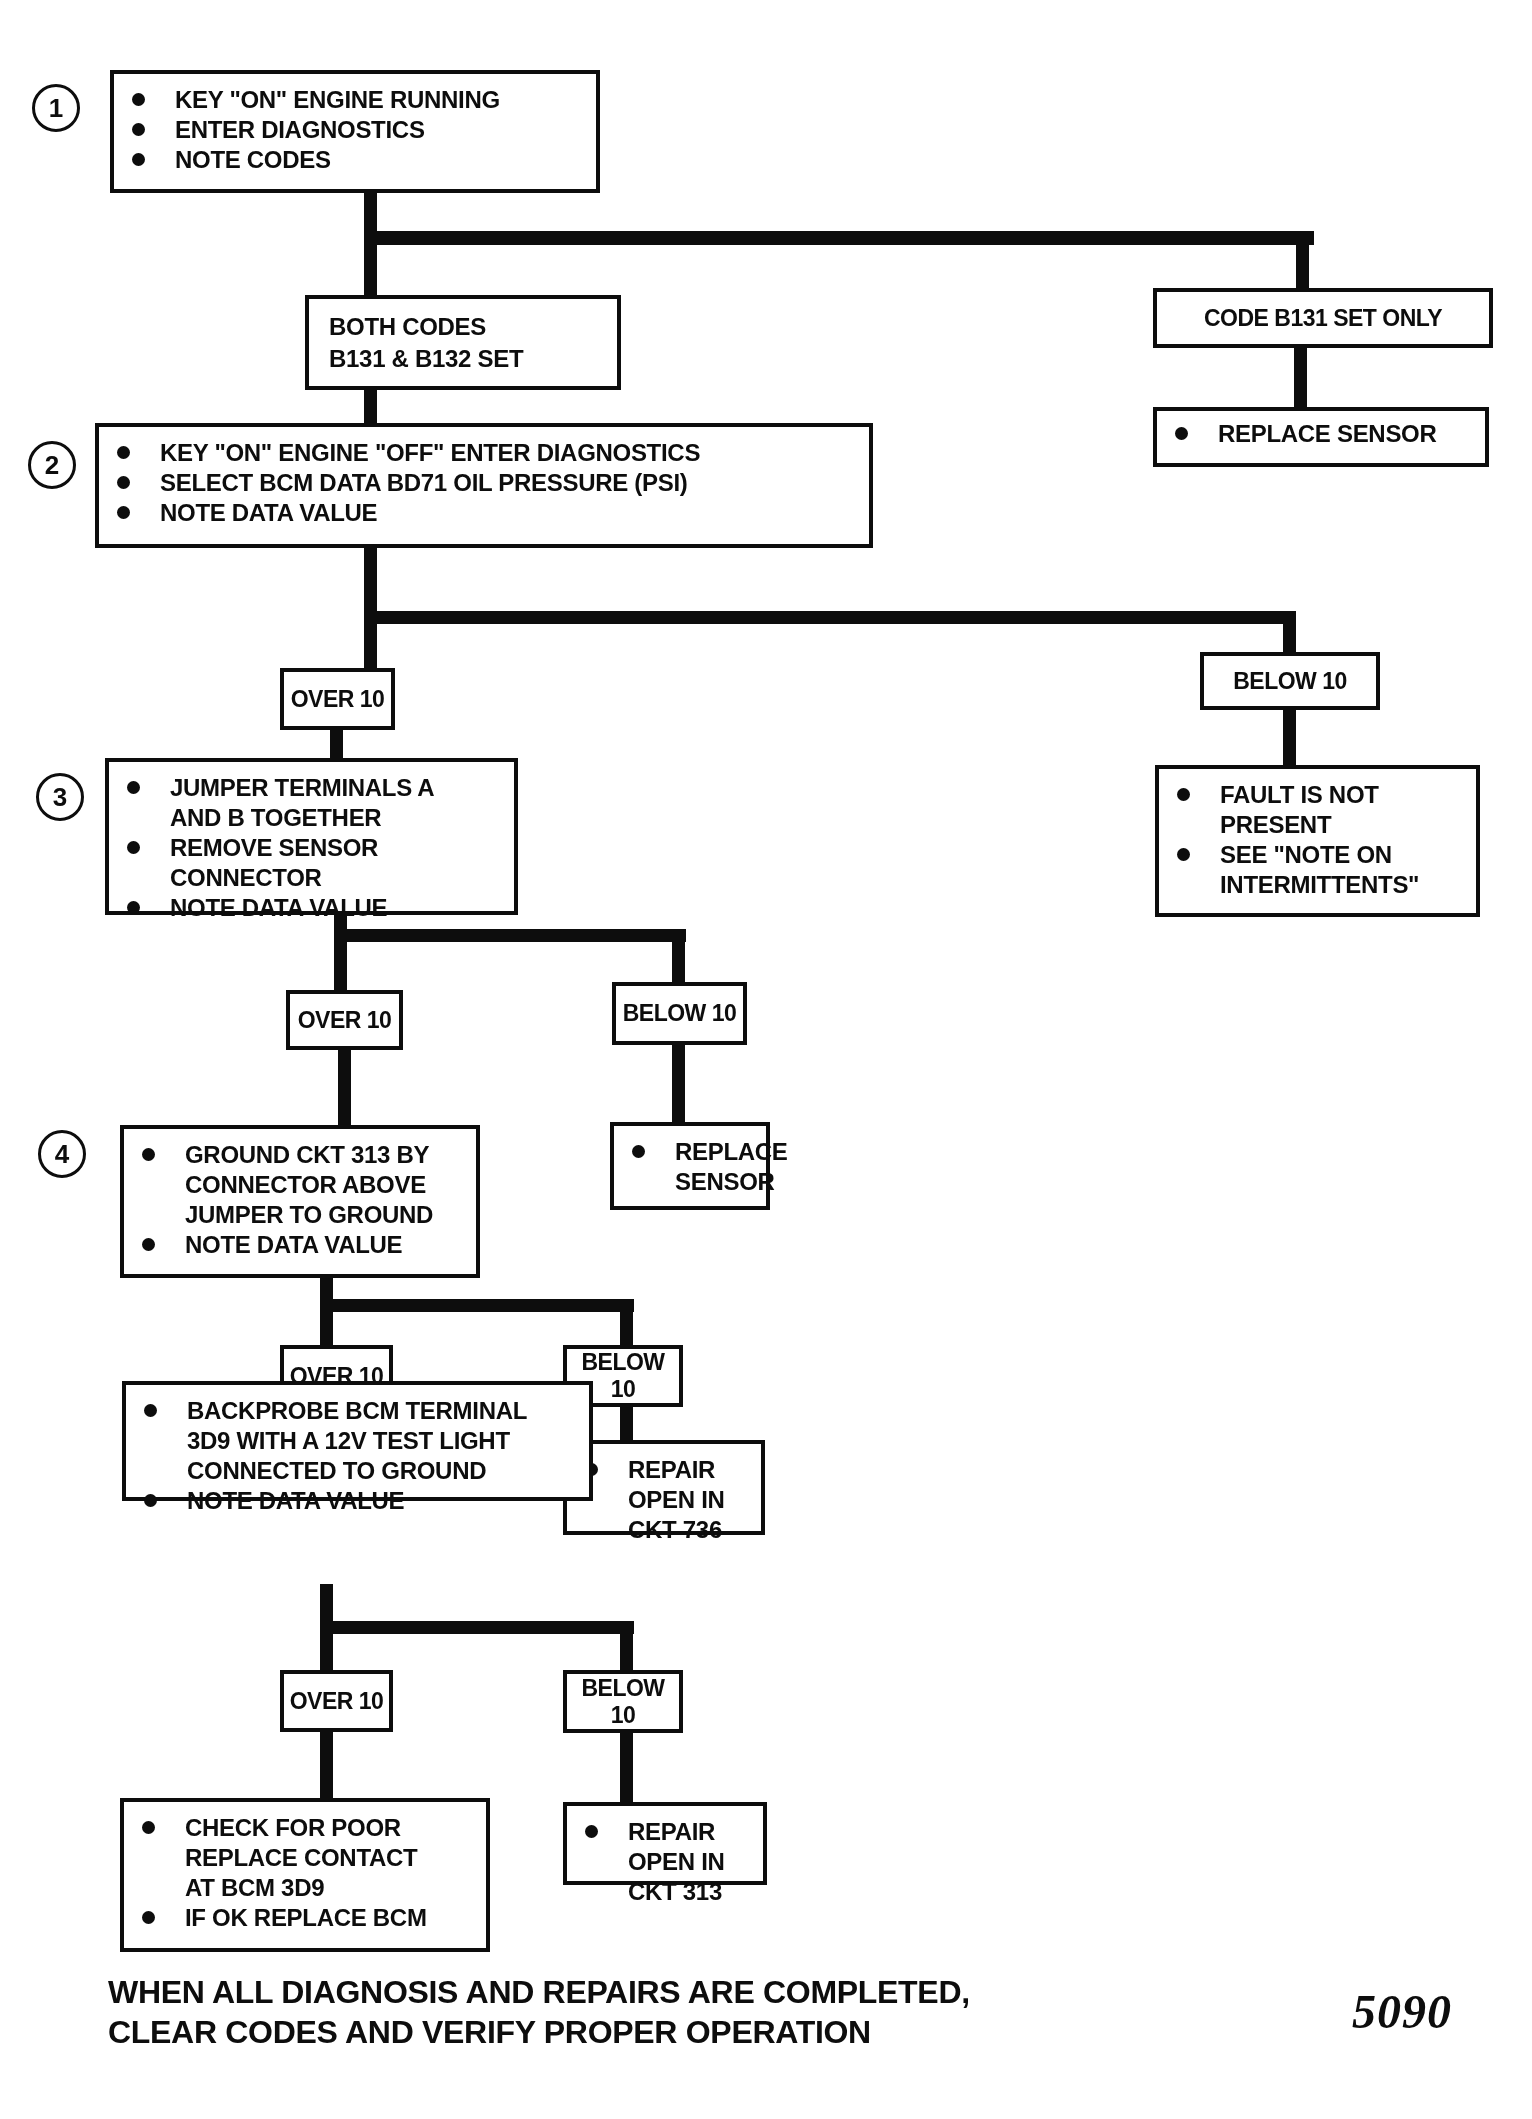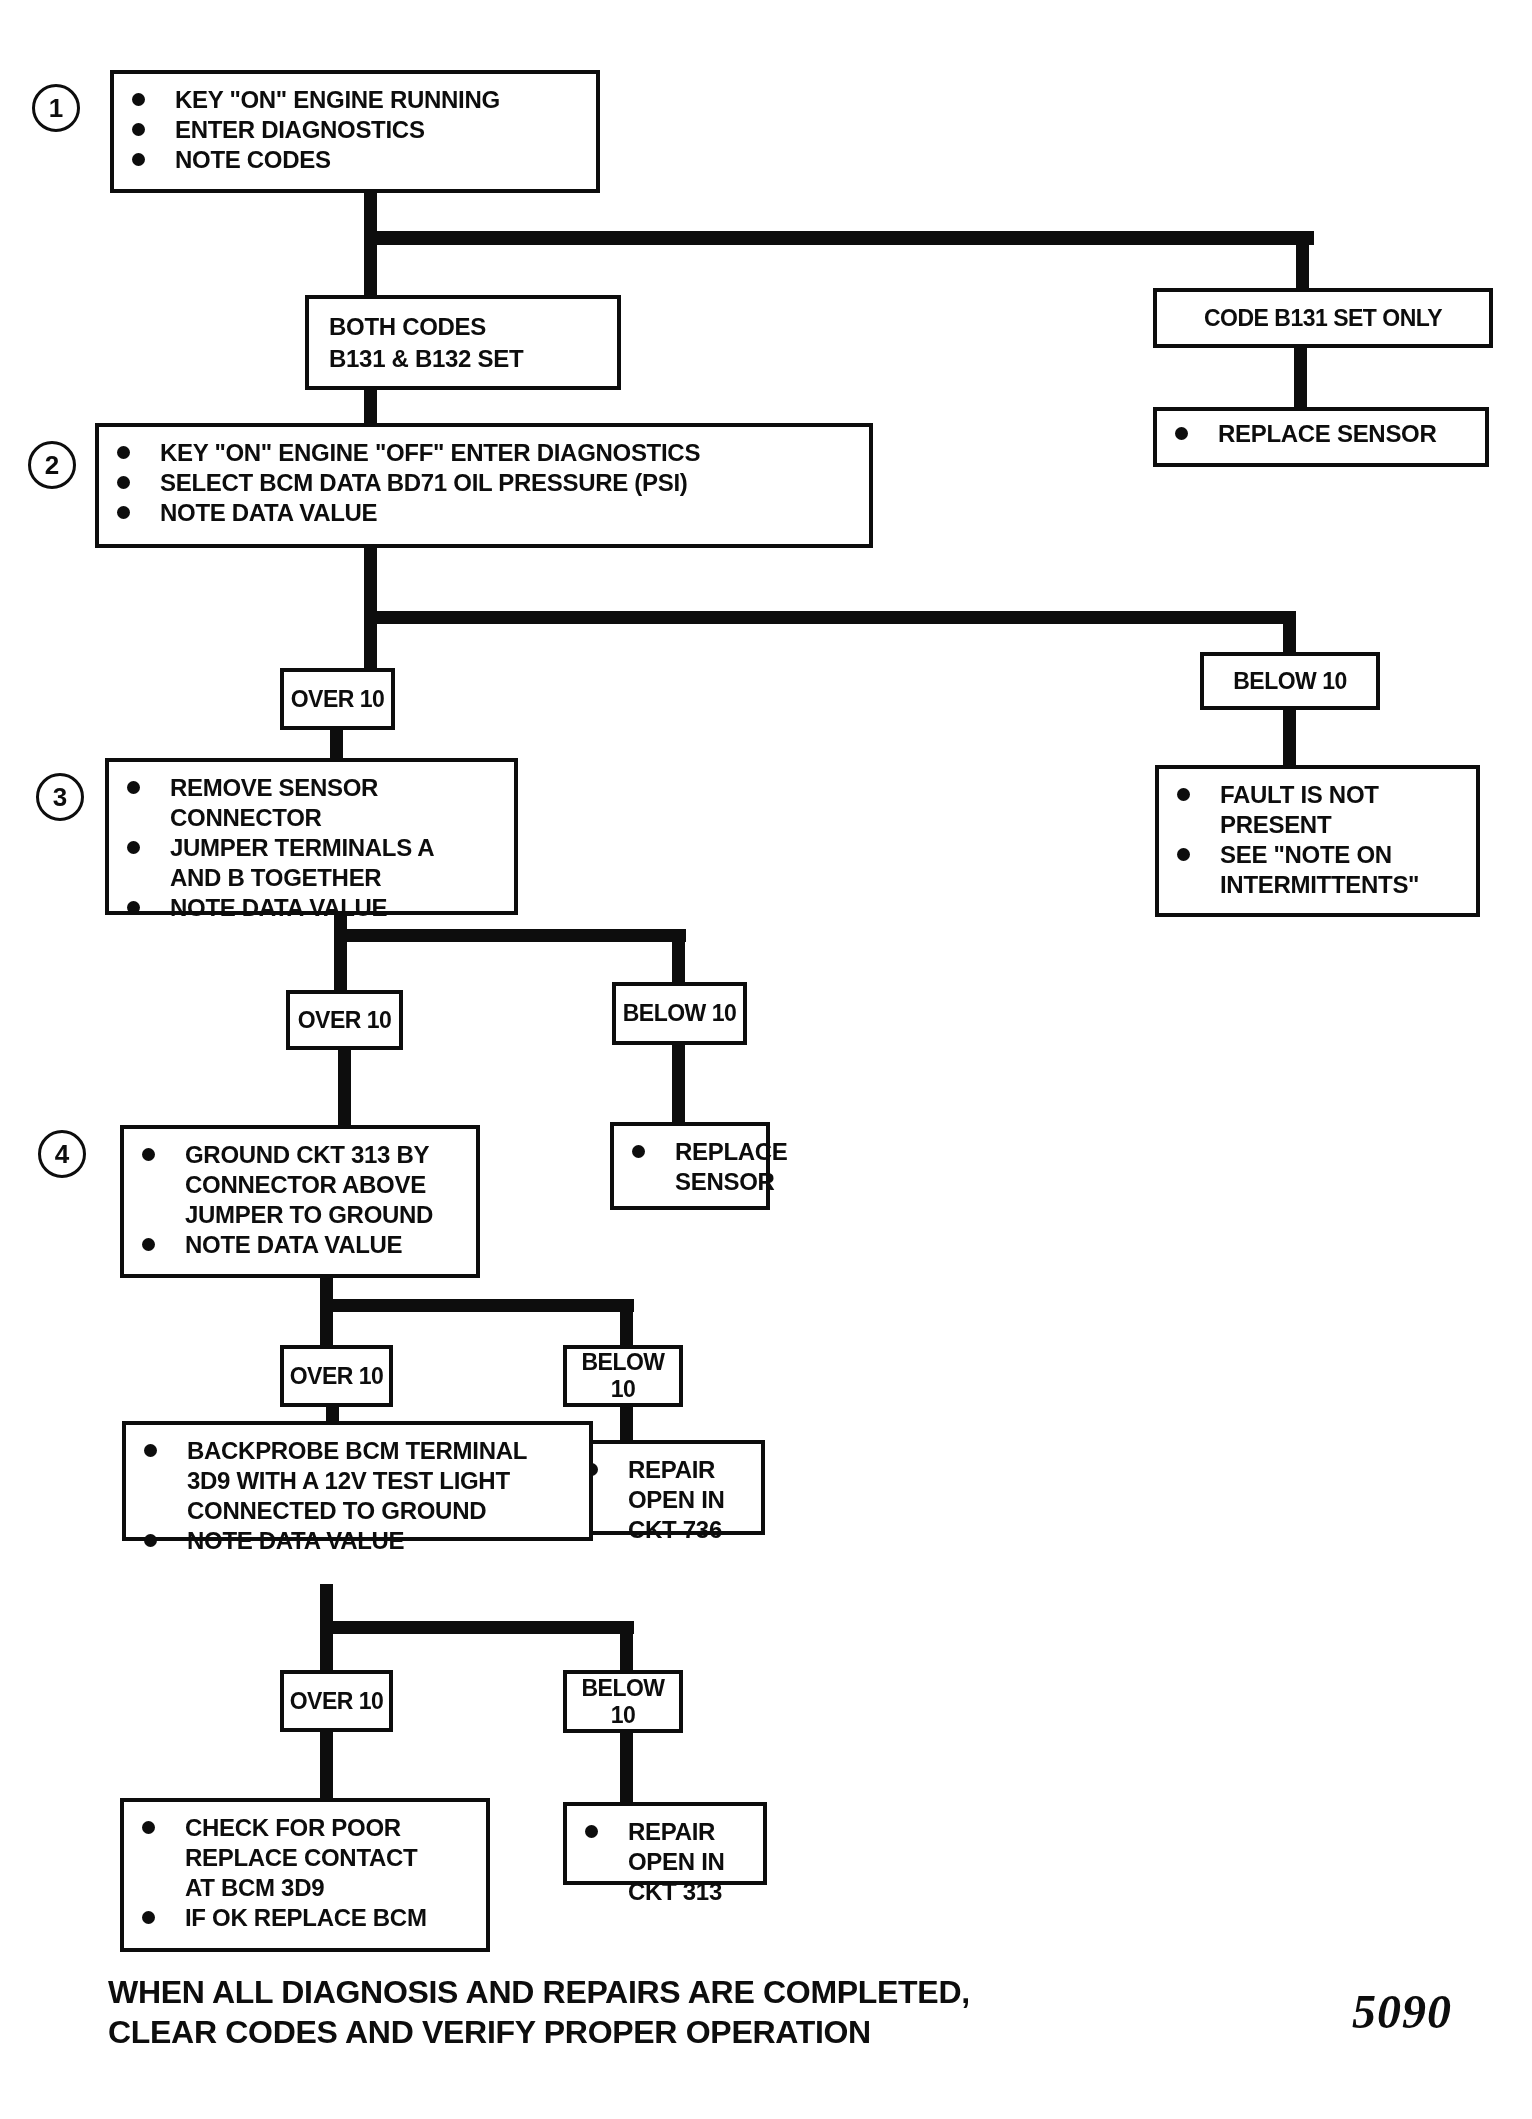--- a/index.html
+++ b/index.html
@@ -131,26 +131,26 @@
     <div class="brow">
         <span class="dot"></span>
         <span class="txt">SEE "NOTE ON
 INTERMITTENTS"</span>
       </div>
   </div>
 
   <div class="box bullets" style="left:105px;top:758px;width:413px;height:157px">
     <div class="brow">
         <span class="dot"></span>
-        <span class="txt">REMOVE SENSOR CONNECTOR</span>
-      </div>
-    <div class="brow">
-        <span class="dot"></span>
         <span class="txt">JUMPER TERMINALS A
 AND B TOGETHER</span>
+      </div>
+    <div class="brow">
+        <span class="dot"></span>
+        <span class="txt">REMOVE SENSOR CONNECTOR</span>
       </div>
     <div class="brow">
         <span class="dot"></span>
         <span class="txt">NOTE DATA VALUE</span>
       </div>
   </div>
 
   <div class="box decision" style="left:286px;top:990px;width:117px;height:60px">OVER 10</div>
   <div class="box decision" style="left:612px;top:982px;width:135px;height:63px">BELOW 10</div>
 
@@ -179,21 +179,21 @@
   <div class="box decision" style="left:563px;top:1345px;width:120px;height:62px">BELOW 10</div>
 
   <div class="box bullets" style="left:563px;top:1440px;width:202px;height:95px">
     <div class="brow">
         <span class="dot"></span>
         <span class="txt">REPAIR OPEN IN
 CKT 736</span>
       </div>
   </div>
 
-  <div class="box bullets" style="left:122px;top:1421px;width:471px;height:120px">
+  <div class="box bullets" style="left:122px;top:1381px;width:471px;height:120px">
     <div class="brow">
         <span class="dot"></span>
         <span class="txt">BACKPROBE BCM TERMINAL
 3D9 WITH A 12V TEST LIGHT
 CONNECTED TO GROUND</span>
       </div>
     <div class="brow">
         <span class="dot"></span>
         <span class="txt">NOTE DATA VALUE</span>
       </div>

